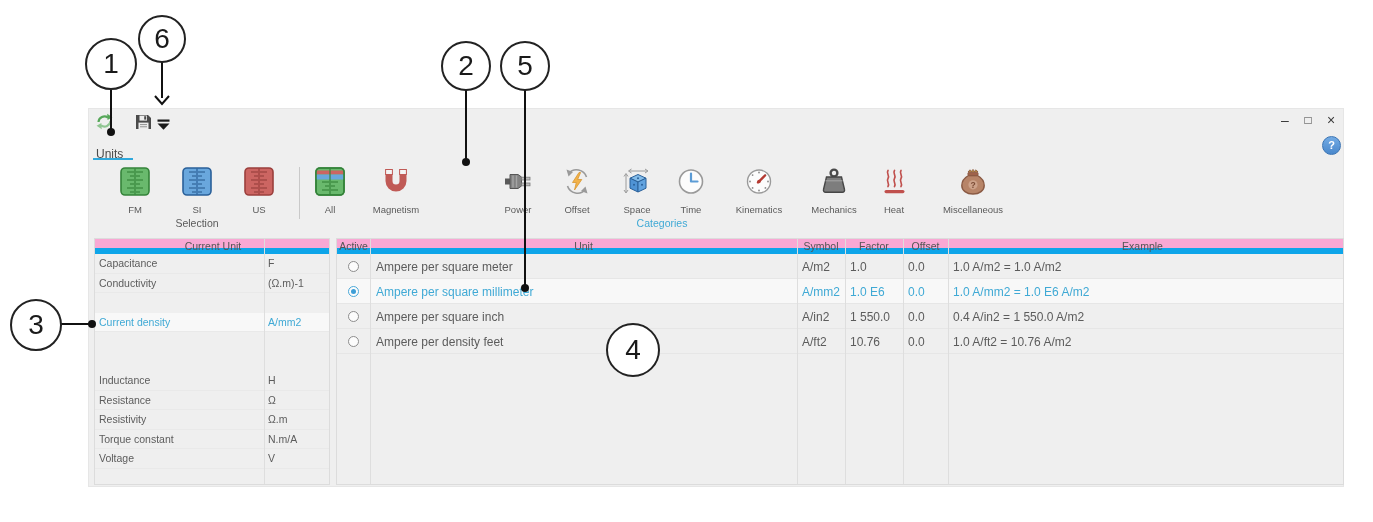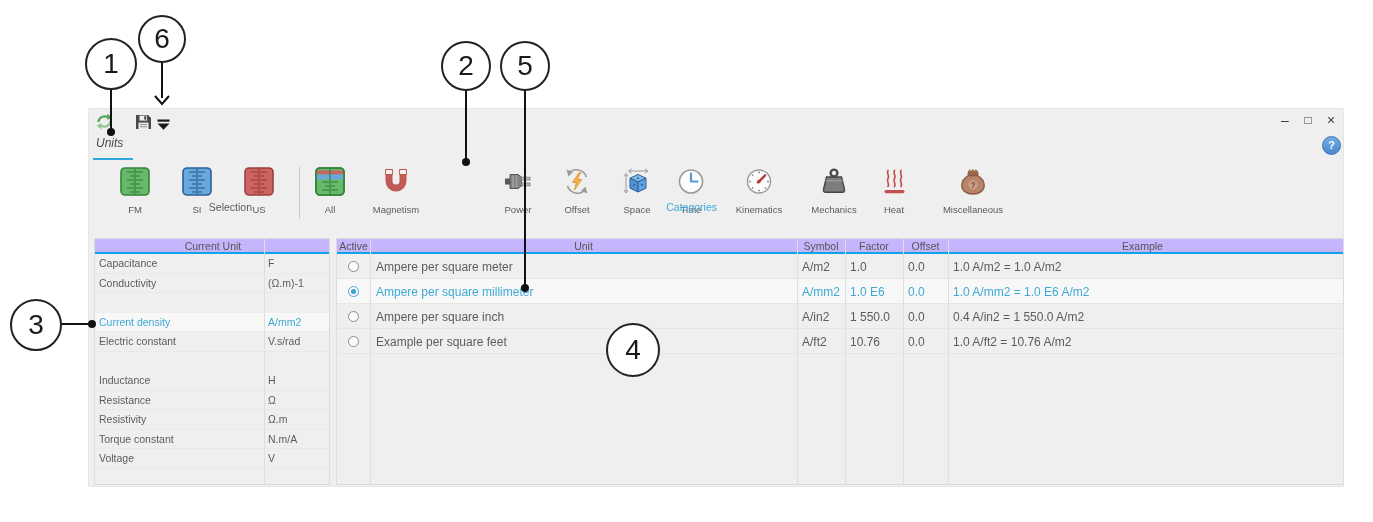--- a/index.html
+++ b/index.html
@@ -14,40 +14,40 @@
   
   .tool-btn { position:absolute; cursor:pointer; }
   .win-ctrl { position:absolute; top:2px; width:20px; height:18px; text-align:center;
     color:#3c3c3c; font-size:14px; line-height:18px; cursor:pointer; }
   .win-ctrl.max { font-size:12px; }
   .help-btn { position:absolute; left:1233px; top:27px; width:19px; height:19px;
     border-radius:50%; background:linear-gradient(#73abe4,#4a88cc); border:1px solid #3a74b4;
     color:#fff; font-size:11px; font-weight:bold; text-align:center; line-height:17px; cursor:pointer; }
 
   
-  .tab { position:absolute; left:7px; top:27px; font-size:12px; color:#4a4a4a; cursor:pointer;font-style:italic; }
+  .tab { position:absolute; left:7px; top:38px; font-size:12px; color:#4a4a4a; cursor:pointer; }
   .tab-underline { position:absolute; left:4px; top:49px; width:40px; height:2px; background:#2fa8dc; }
 
   
   .icon-item { position:absolute; top:58px; width:60px; text-align:center; cursor:pointer; }
   .icon-item .ic { display:inline-block; height:30px; }
   .icon-item .lbl { display:block; margin-top:4px; font-size:9.5px; color:#5a5a5a; }
   .icon-item.selected .lbl { color:#3fa9d5; }
   .icon-item.selected .ic svg { filter:drop-shadow(0 0 2px #7fd4f5) drop-shadow(0 0 3px #9fe0fa); }
-  .group-label { position:absolute; top:92px; font-size:10.5px; color:#5a5a5a; text-align:right; width:110px; }
+  .group-label { position:absolute; top:108px; font-size:10.5px; color:#5a5a5a; text-align:center; width:110px; }
   .group-label.blue { color:#3fa9d5; }
   .vsep { position:absolute; left:210px; top:58px; width:1px; height:52px; background:#c9c9c9; }
 
   
   .ltable { position:absolute; left:5px; top:129px; width:236px; height:247px;
     border:1px solid #dcdcdc; background:#efefef; }
   .rtable { position:absolute; left:247px; top:129px; width:1008px; height:247px;
     border:1px solid #dcdcdc; background:#efefef; }
-  .thead { position:absolute; left:0; top:0; right:0; height:15px; background:#c4b5fd;
-    border-bottom:2px solid #0ea5e9; font-size:10.5px; color:#555; }
+  .thead { position:absolute; left:0; top:0; right:0; height:15px; background:#f9a8d4;
+    border-bottom:6px solid #0ea5e9; font-size:10.5px; color:#555; }
   .thead .hc { float:left; height:15px; line-height:14px; text-align:center; overflow:hidden; }
   .lrow { position:absolute; left:0; right:0; height:19.5px; font-size:10.5px; color:#5c5c5c;
     border-bottom:1px solid #e9e9e9; cursor:pointer; }
   .lrow .name { position:absolute; left:4px; top:3px; }
   .lrow .sym  { position:absolute; left:173px; top:3px; }
   .lrow.selected { background:#f8f8f8; color:#3fa9d5; }
   .rrow { position:absolute; left:0; right:0; height:25px; font-size:12px; color:#5c5c5c;
     border-bottom:1px solid #e6e6e6; cursor:pointer; }
   .rrow.selected { background:#f8f8f8; color:#3fa9d5; }
   .rrow .cell { position:absolute; top:6px; }
@@ -340,24 +340,20 @@
           <span class="sym">F</span>
         </div>
       <div class="lrow" style="top:34.5px">
           <span class="name">Conductivity</span>
           <span class="sym">(Ω.m)-1</span>
         </div>
       <div class="lrow selected" style="top:73.5px">
           <span class="name">Current density</span>
           <span class="sym">A/mm2</span>
         </div>
-      <div class="lrow" style="top:93px">
-          <span class="name">Electric constant</span>
-          <span class="sym">V.s/rad</span>
-        </div>
       <div class="lrow" style="top:132px">
           <span class="name">Inductance</span>
           <span class="sym">H</span>
         </div>
       <div class="lrow" style="top:151.5px">
           <span class="name">Resistance</span>
           <span class="sym">Ω</span>
         </div>
       <div class="lrow" style="top:171px">
           <span class="name">Resistivity</span>
@@ -403,21 +399,21 @@
       <div class="rrow" style="top:65px">
         <span class="radio"></span>
         <span class="cell c-unit">Ampere per square inch</span>
         <span class="cell c-sym">A/in2</span>
         <span class="cell c-fac">1 550.0</span>
         <span class="cell c-off">0.0</span>
         <span class="cell c-ex">0.4 A/in2 = 1 550.0 A/m2</span>
       </div>
       <div class="rrow" style="top:90px">
         <span class="radio"></span>
-        <span class="cell c-unit">Example per square feet</span>
+        <span class="cell c-unit">Ampere per density feet</span>
         <span class="cell c-sym">A/ft2</span>
         <span class="cell c-fac">10.76</span>
         <span class="cell c-off">0.0</span>
         <span class="cell c-ex">1.0 A/ft2 = 10.76 A/m2</span>
       </div>
 
       <div class="vline" style="left:33px"></div>
       <div class="vline" style="left:460px"></div>
       <div class="vline" style="left:508px"></div>
       <div class="vline" style="left:566px"></div>

